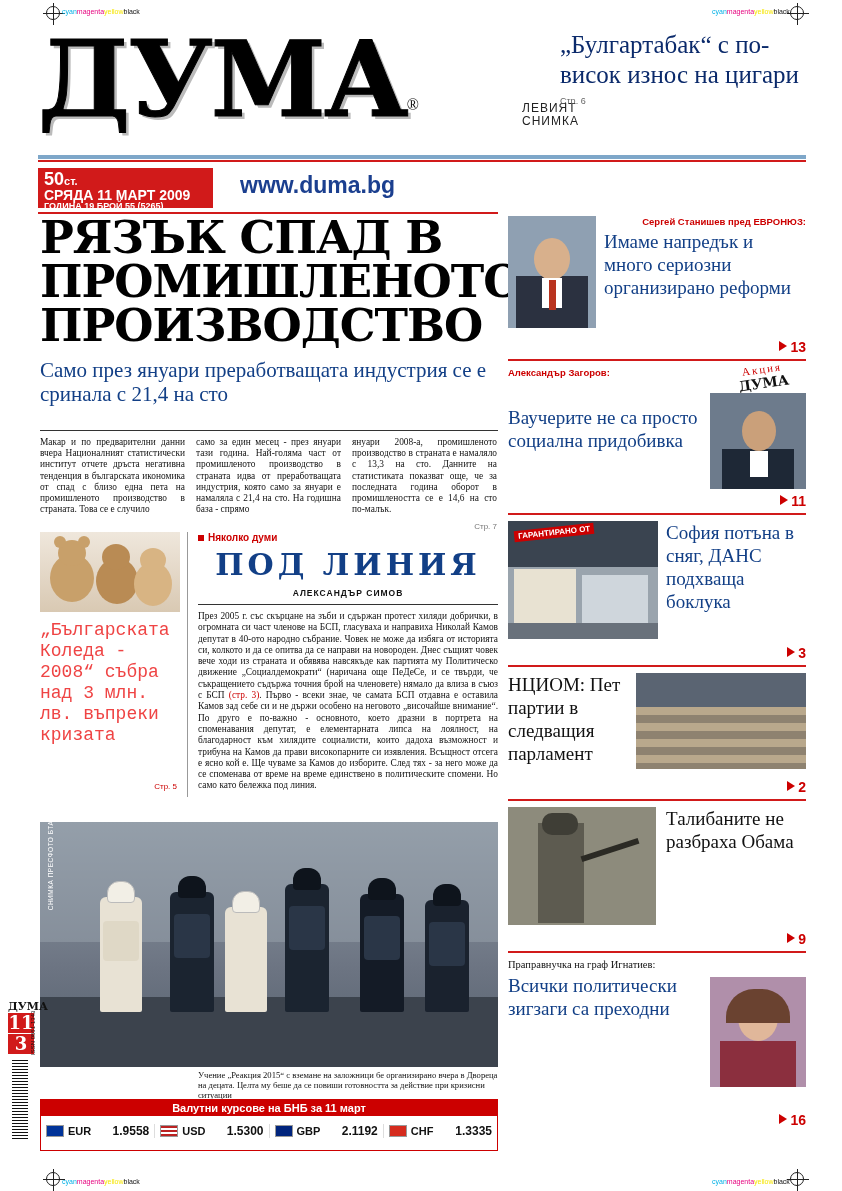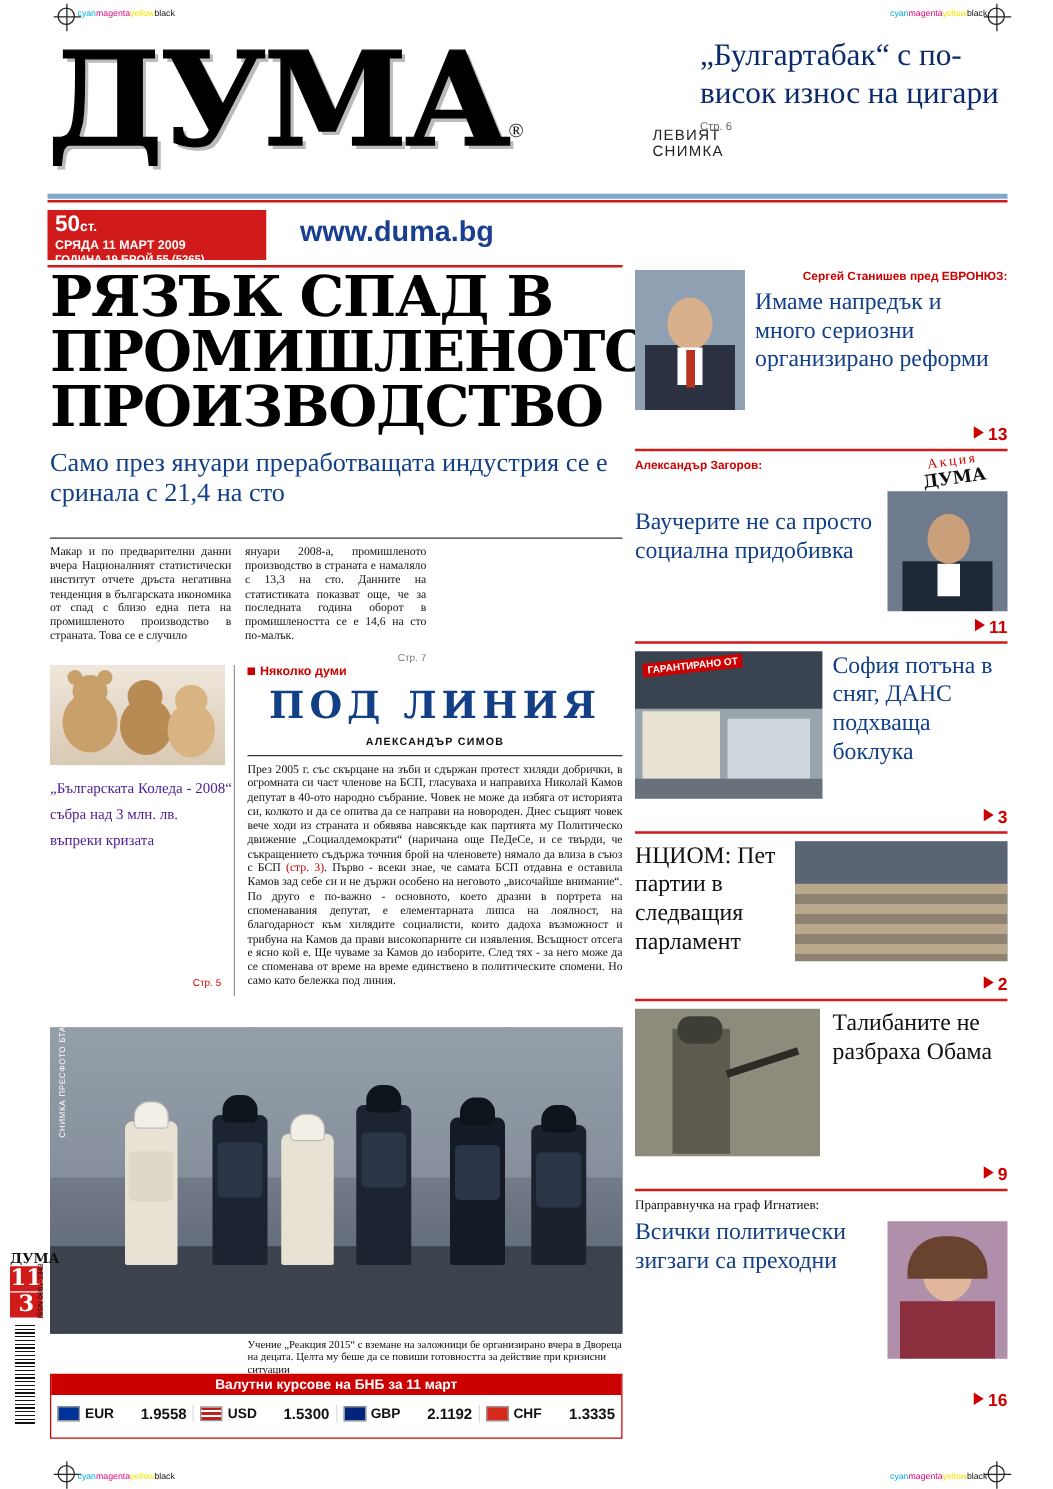--- a/index.html
+++ b/index.html
@@ -45,21 +45,21 @@
   .top-right-box .pg { font-size:9px; color:#666; margin-top:6px; font-family:"Liberation Sans",sans-serif;}
 
   .blue-rule { position:absolute; left:38px; top:155px; width:768px; height:4px; background:#7ea7c9;}
   .red-rule  { position:absolute; left:38px; top:160px; width:768px; height:2px; background:#d11a1a;}
 
   
   .pricebox { position:absolute; left:38px; top:168px; width:175px; height:40px; background:#d11a1a; color:#fff;
               font-family:"Liberation Sans",sans-serif; padding:2px 6px;}
   .pricebox .price { font-size:18px; font-weight:bold; line-height:18px;}
   .pricebox .price small{ font-size:11px;}
-  .pricebox .d1 { font-size:10px; line-height:11px; font-weight:bold;}
+  .pricebox .d1 { font-size:14px; line-height:11px; font-weight:bold;}
   .pricebox .d2 { font-size:9px; line-height:11px; font-weight:bold;}
   .siteurl { position:absolute; left:240px; top:172px; font-family:"Liberation Sans",sans-serif;
              font-size:23px; font-weight:bold; color:#1b3f8f; }
   .band-rule { position:absolute; left:38px; top:212px; width:460px; height:2px; background:#d11a1a;}
 
   
   .lead { position:absolute; left:40px; top:216px; width:460px; }
   .lead h1 { margin:0; font-family:"DejaVu Serif",serif; font-weight:bold; font-size:45px;
              line-height:44px; letter-spacing:-1px; color:#000; }
   .lead h2 { margin:10px 0 0 0; font-family:"Liberation Serif",serif; font-size:21px;
@@ -70,21 +70,21 @@
   
   .lead-body { position:absolute; left:40px; top:437px; width:458px; display:flex; gap:11px; }
   .lead-body .col { width:145px; font-size:9.4px; line-height:11.2px; text-align:justify; color:#111;}
   .lead-body .col p { margin:0 0 6px 0;}
   .lead-body .pg { text-align:right; font-family:"Liberation Sans",sans-serif; font-size:8px; color:#777;}
 
   
   .teddy { position:absolute; left:40px; top:532px; width:148px; height:265px; border-right:1px solid #999;}
   .teddy-img { width:140px; height:80px; background:linear-gradient(#efe7dc,#d9c9b3); position:relative; overflow:hidden;}
   .bear { position:absolute; border-radius:50%; background:#c8a06a; }
-  .teddy h3 { margin:8px 0 0 0; font-family:Liberation Serif, serif; font-size:12px; line-height:21px; color:#4c1d95; font-weight:normal;}
+  .teddy h3 { margin:8px 0 0 0; font-family:Liberation Mono, monospace; font-size:18px; line-height:21px; color:#ef4444; font-weight:normal;}
   .teddy .pg { position:absolute; right:10px; bottom:6px; font-family:"Liberation Sans",sans-serif; font-size:8px; color:#c00;}
 
   
   .podlinia { position:absolute; left:198px; top:532px; width:300px; }
   .kicker { font-family:"Liberation Sans",sans-serif; font-size:10px; font-weight:bold; color:#c00; }
   .kicker .sq { display:inline-block; width:6px; height:6px; background:#c00; margin-right:4px;}
   .podlinia h2 { margin:4px 0 0 0; font-family:"DejaVu Serif",serif; font-size:30px; letter-spacing:4px;
                  color:#123f86; text-align:center; font-weight:bold;}
   .podlinia .author { text-align:center; font-family:"Liberation Sans",sans-serif; font-size:8.5px;
                       font-weight:bold; letter-spacing:1px; margin:6px 0 6px 0; color:#111;}
@@ -208,20 +208,24 @@
     <h1>РЯЗЪК СПАД В ПРОМИШЛЕНОТО ПРОИЗВОДСТВО</h1>
     <h2>Само през януари преработващата индустрия се е сринала с 21,4 на сто</h2>
   </div>
   <div class="lead-rule"></div>
 
   <div class="lead-body">
     <div class="col">
         <p>Макар и по предварителни данни вчера Националният статистически институт отчете дръста негативна тенденция в българската икономика от спад с близо една пета на промишленото производство в страната. Това се е случило</p>
       </div>
     <div class="col">
+        <p>само за един месец - през януари тази година. Най-голяма част от промишленото производство в страната идва от преработващата индустрия, която само за януари е намаляла с 21,4 на сто.
+На годишна база - спрямо</p>
+      </div>
+    <div class="col">
       <p>януари 2008-а, промишленото производство в страната е намаляло с 13,3 на сто. Данните на статистиката показват още, че за последната година оборот в промишлеността се е 14,6 на сто по-малък.</p>
       <div class="pg">Стр. 7</div>
     </div>
   </div>
 
   <div class="teddy">
     <div class="teddy-img">
       <div class="bear" style="left:10px; top:22px; width:44px; height:48px;"></div>
       <div class="bear" style="left:18px; top:8px; width:28px; height:26px;"></div>
       <div class="bear" style="left:14px; top:4px; width:12px; height:12px;"></div>

